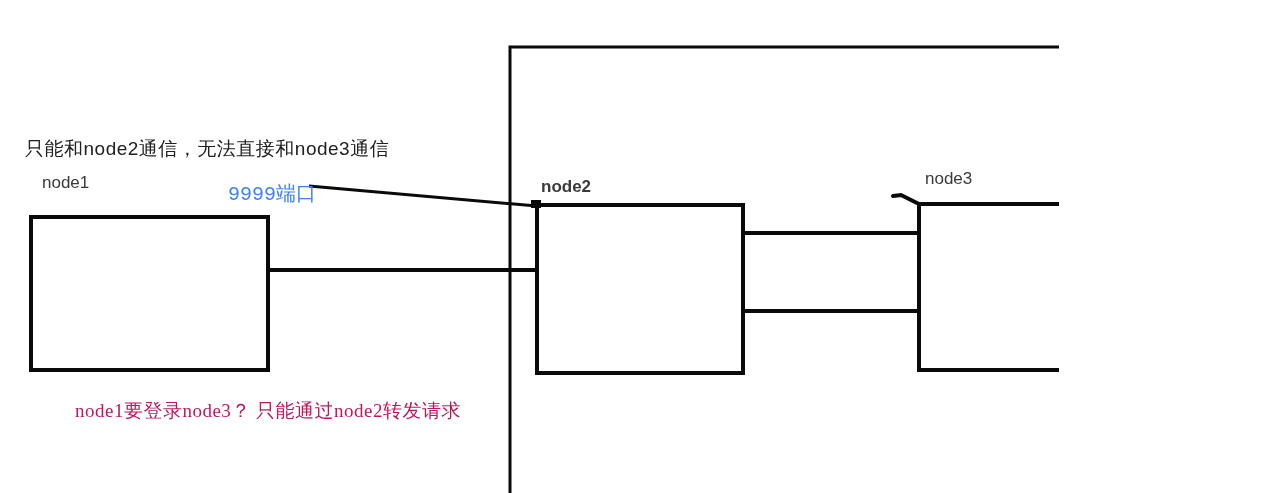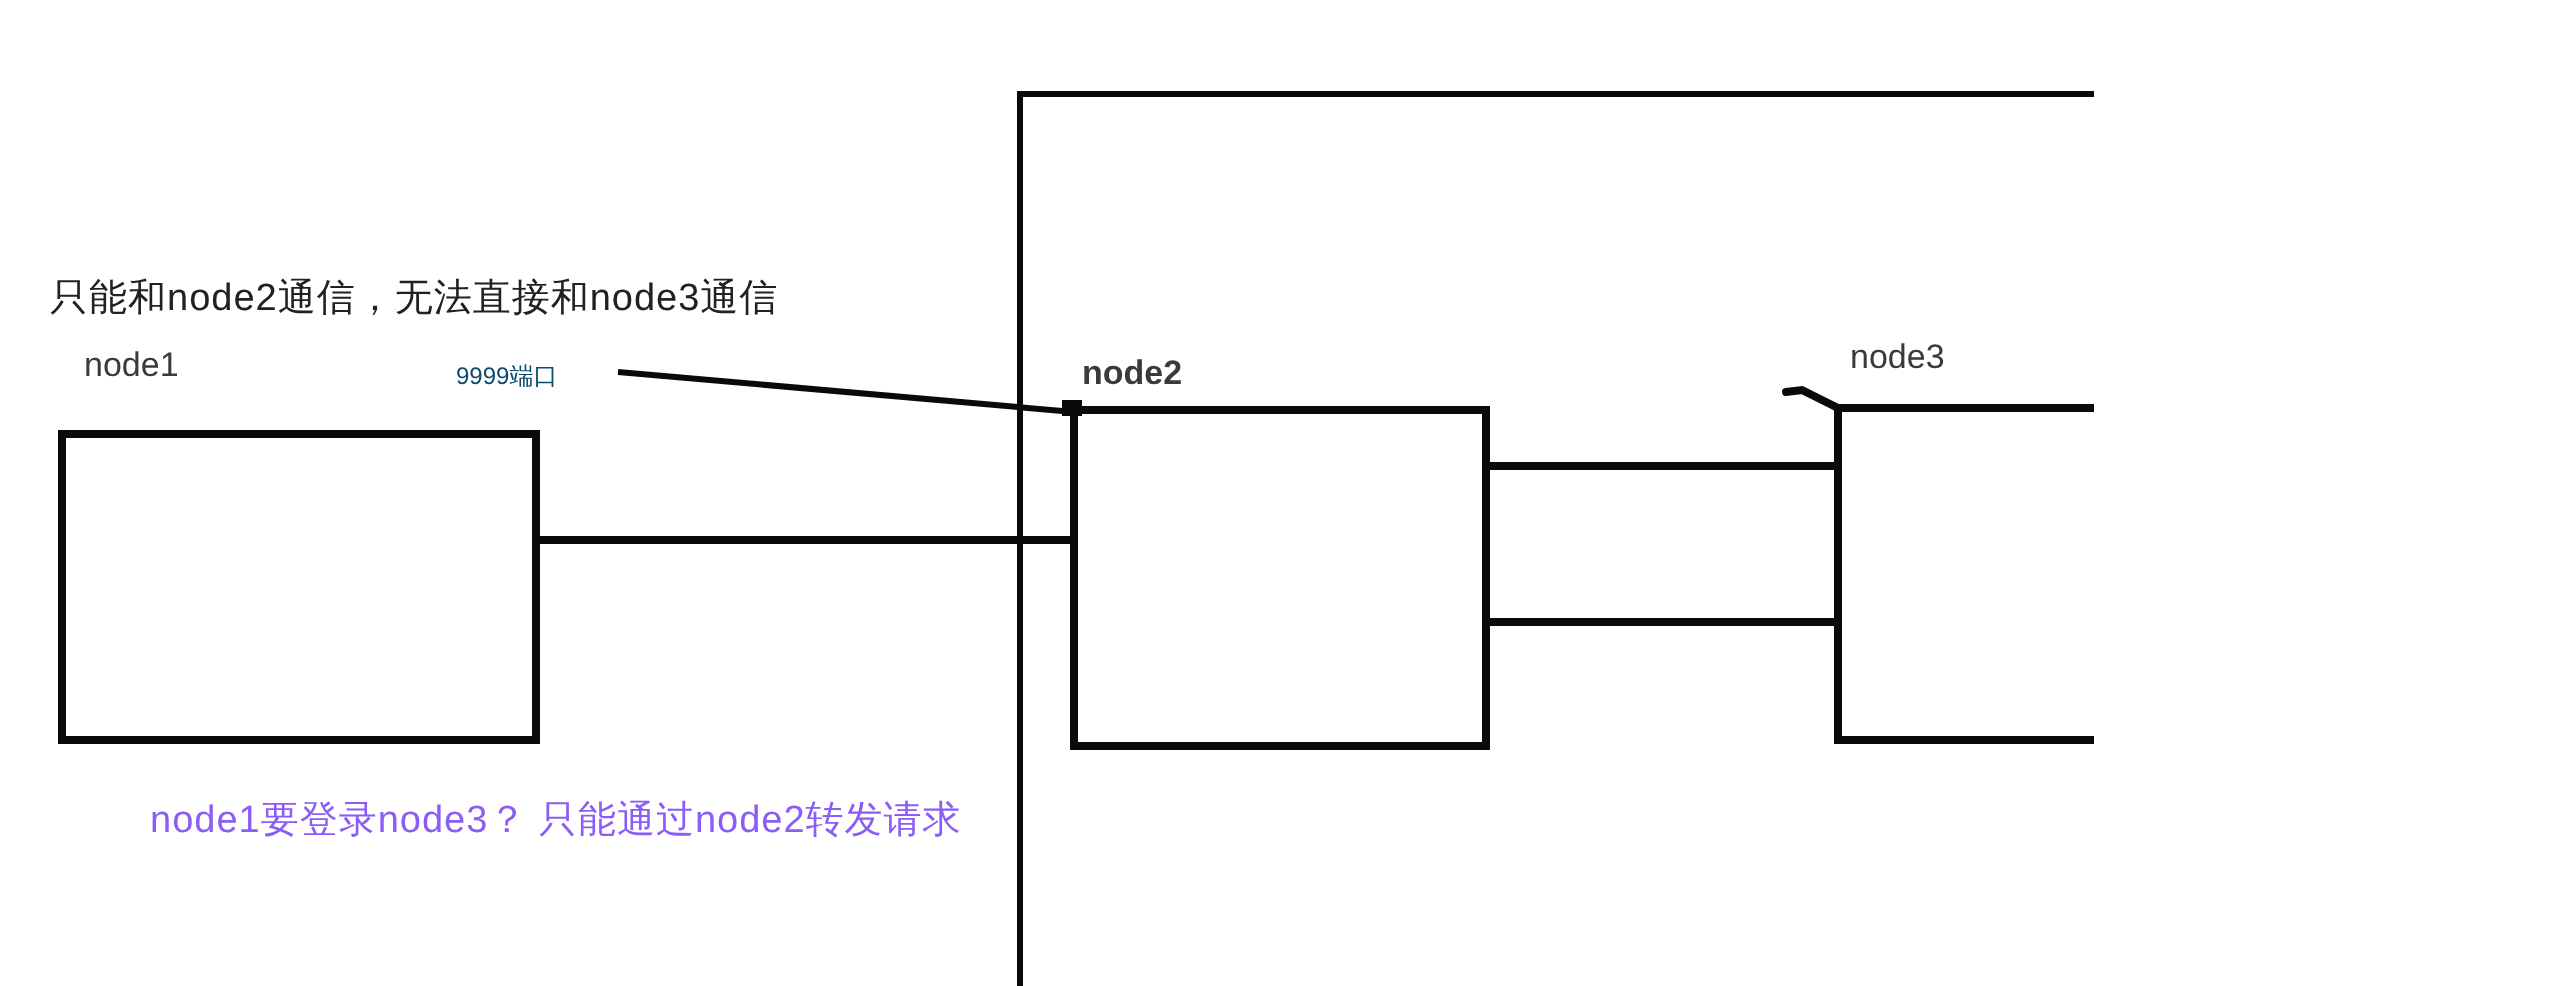--- a/index.html
+++ b/index.html
@@ -7,20 +7,21 @@
     padding: 0;
     background: #ffffff;
   }
   #stage {
     position: relative;
     width: 1047px;
     height: 493px;
     background: #ffffff;
     overflow: hidden;
     font-family: "Liberation Sans", "DejaVu Sans", sans-serif;
+    padding-left: 12px;
   }
   #shapes {
     position: absolute;
     left: 0;
     top: 0;
     width: 1280px;
     height: 493px;
   }
   .txt {
     position: absolute;
@@ -36,31 +37,33 @@
   .node-label {
     font-size: 17px;
     color: #3a3a3a;
   }
   .node1-label { left: 42px;  top: 173px; }
   .node2-label { left: 541px; top: 177px; font-weight: bold; }
   .node3-label { left: 925px; top: 169px; text-align: right; }
   .port-label {
     left: 228px;
     top: 180px;
-    font-size: 12px;
-    color: #0c4a6e;
+    font-size: 20px;
+    color: #3b82f6;
+    font-family: Liberation Mono, monospace;
   }
   .bottom-note {
     position: absolute;
     left: 75px;
     top: 395px;
     font-size: 19px;
     line-height: 31px;
-    color: #8b5cf6;
+    color: #be185d;
     letter-spacing: 0.5px;
+    font-family: Liberation Serif, serif;
   }
   .bottom-note .line { white-space: pre; }
 </style>
 </head>
 <body>
 
 <div id="stage">
 
   <svg id="shapes" viewBox="0 0 1280 493" xmlns="http://www.w3.org/2000/svg">
 

